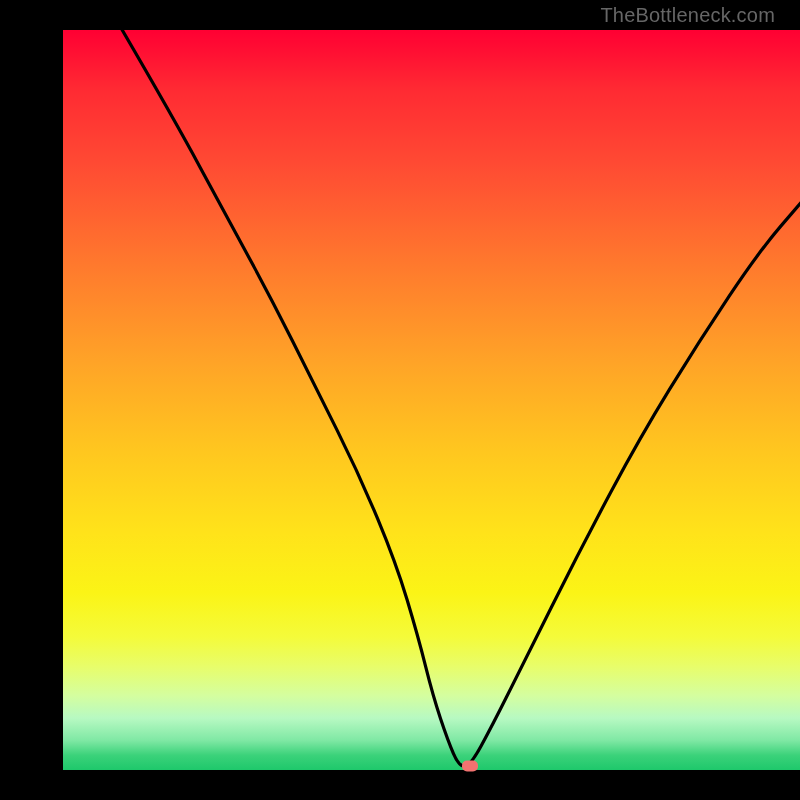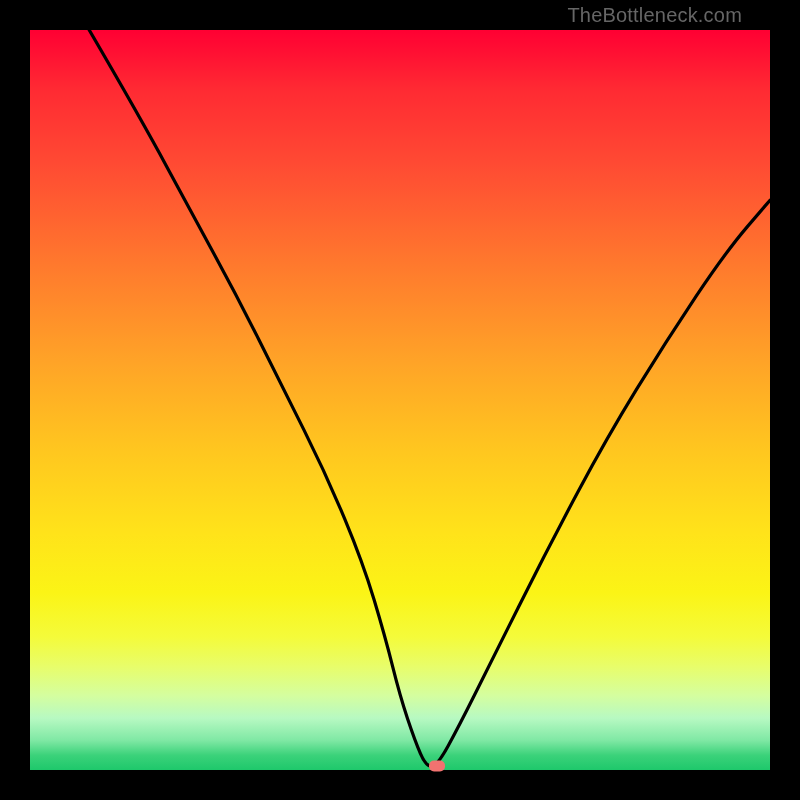--- a/index.html
+++ b/index.html
@@ -9,20 +9,21 @@
     width: 800px;
     height: 800px;
     overflow: hidden;
     font-family: Arial, Helvetica, sans-serif;
   }
   .canvas {
     position: relative;
     width: 756px;
     height: 800px;
     background: #000;
+    margin-left: 33px;
   }
   .attribution {
     position: absolute;
     top: 4px;
     right: 14px;
     color: #666;
     font-size: 20px;
     font-weight: 500;
     letter-spacing: 0.2px;
     z-index: 10;

